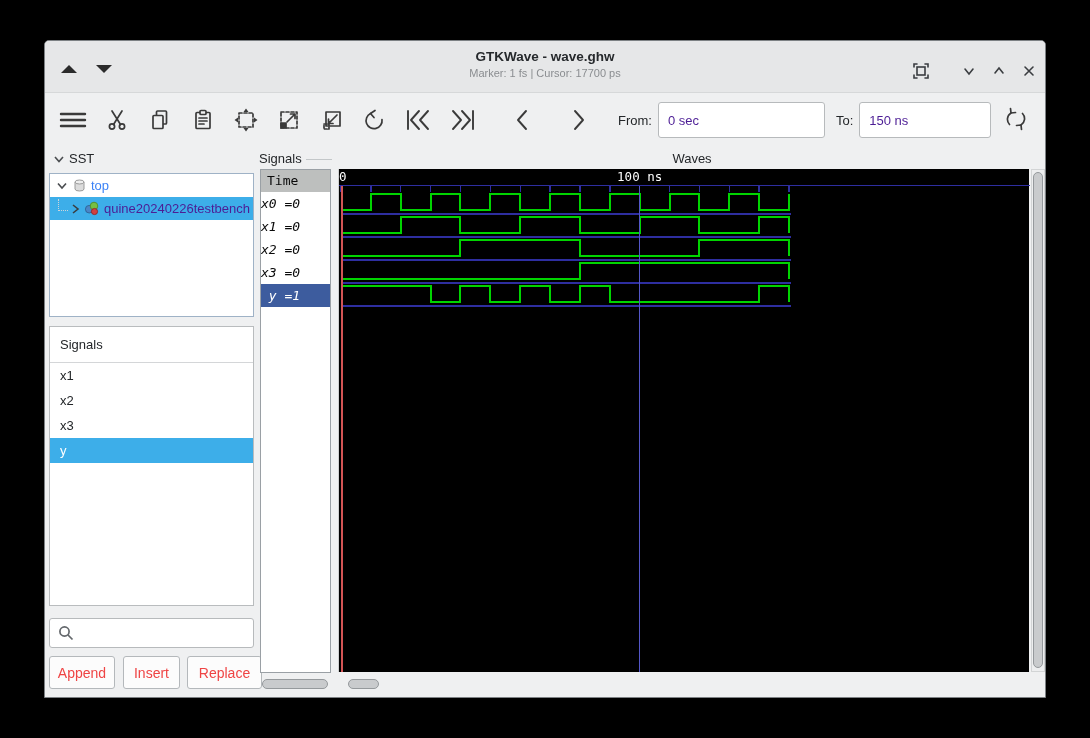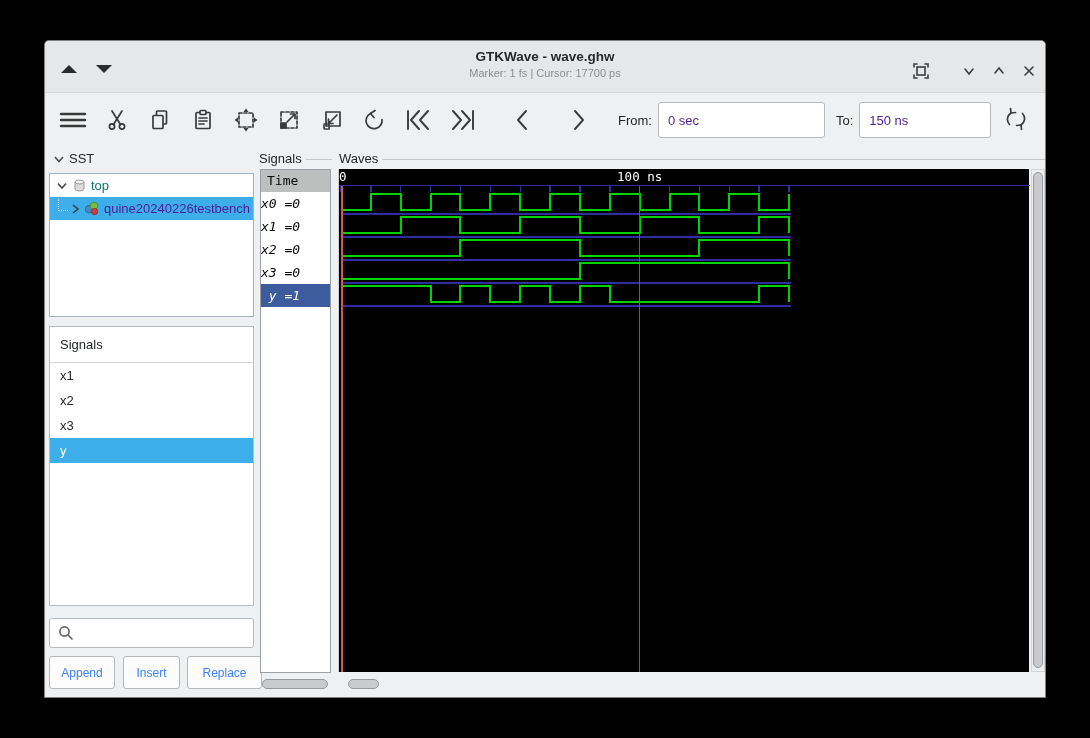--- a/index.html
+++ b/index.html
@@ -27,49 +27,49 @@
   .tool-label{font-size:13px;color:#232629;margin-right:6px;flex:none;}
   .tool-input{height:36px;border:1px solid #b7babc;border-radius:3px;background:#fff;color:#4c1d95;
     font-size:13px;padding:0 9px;margin-right:11px;flex:none;font-family:"Liberation Sans",sans-serif;}
   #from-input{width:167px;} #to-input{width:132px;}
   
   .frame-head{position:absolute;display:flex;align-items:center;font-size:13px;color:#232629;}
   .frame-head .line{flex:1;height:1px;background:#c3c7c9;margin-left:4px;margin-top:1px;}
   #sst-head{left:8px;top:110px;justify-content:flex-end;}
   #sst-head svg{margin-right:4px;}
   #sst-tree{position:absolute;left:4px;top:132px;width:205px;height:144px;background:#fff;border:1px solid #9fb2c6;overflow:hidden;}
-  .tree-row{height:23px;display:flex;align-items:center;font-size:13px;color:#0f766e;white-space:nowrap;overflow:hidden;padding-left:6px;}
+  .tree-row{height:23px;display:flex;align-items:center;font-size:13px;color:#3b82f6;white-space:nowrap;overflow:hidden;padding-left:6px;}
   .tree-row.selected{background:#3daee9;color:#4c1d95;}
   .tree-row .guide{width:10px;height:12px;border-left:1px dotted #cfd4d8;border-bottom:1px dotted #cfd4d8;margin:-8px 2px 0 2px;flex:none;}
   .tree-row svg{flex:none;}
   .tree-row .lbl{margin-left:4px;}
   #signals-frame{position:absolute;left:4px;top:285px;width:205px;height:280px;background:#fff;border:1px solid #b9bcbe;}
   #signals-frame .hdr{height:36px;line-height:36px;padding-left:10px;font-size:13px;color:#232629;border-bottom:1px solid #d4d6d8;}
   .sig-row{height:25px;line-height:25px;padding-left:10px;font-size:13px;color:#232629;}
   .sig-row.selected{background:#3daee9;color:#fff;}
   #search-box{position:absolute;left:4px;top:577px;width:205px;height:30px;background:#fff;border:1px solid #b7babc;border-radius:3px;display:flex;align-items:center;padding-left:7px;}
   #search-box svg{stroke:#63676b;stroke-width:1.7;fill:none;}
   .btn{position:absolute;top:615px;height:33px;background:#fcfcfc;border:1px solid #b4b8bb;border-radius:3px;
-    font-size:12px;color:#3b82f6;display:flex;align-items:center;justify-content:center;font-family:"Liberation Sans",sans-serif;}
+    font-size:14px;color:#ef4444;display:flex;align-items:center;justify-content:center;font-family:"Liberation Sans",sans-serif;}
   #btn-append{left:4px;width:66px;} #btn-insert{left:78px;width:57px;} #btn-replace{left:142px;width:75px;}
   
   #names-head{left:214px;top:110px;width:73px;}
   #names-panel{position:absolute;left:215px;top:128px;width:71px;height:504px;background:#fff;border:1px solid #9aa0a5;
     font-family:"DejaVu Sans Mono",monospace;font-size:13px;color:#0a0a0a;overflow:hidden;}
   #names-panel .time-hdr{height:22px;line-height:22px;background:#bdbfbe;padding-left:6px;}
   .name-row{height:23px;line-height:23px;white-space:pre;font-style:italic;}
   .name-row.selected{background:#3d5c9e;color:#fff;}
   .hscroll{position:absolute;height:12px;}
   .hthumb{position:absolute;height:10px;top:1px;background:#c9cbcd;border:1px solid #95999c;border-radius:5px;}
   #names-hscroll{left:215px;top:637px;width:71px;}
   #names-hscroll .hthumb{left:2px;width:66px;}
   #wave-hscroll{left:293px;top:637px;width:691px;}
   #wave-hscroll .hthumb{left:10px;width:31px;}
   
-  #waves-head{left:294px;top:110px;width:706px;}
+  #waves-head{left:294px;top:110px;width:706px;flex-direction:column;}
   #wave-canvas{position:absolute;left:293px;top:128px;width:691px;height:503px;background:#000;border-left:1px solid #cfd0d1;}
   #wave-canvas svg{position:absolute;left:0;top:0;}
   #wave-vscroll{position:absolute;left:986px;top:128px;width:14px;height:503px;background:#edeeef;border:1px solid #d2d4d5;}
   #wave-vscroll .vthumb{position:absolute;left:1px;top:2px;width:10px;height:496px;background:#c9cbcd;border:1px solid #95999c;border-radius:5px;}
 </style>
 </head>
 <body>
 
 <div id="window">
 

